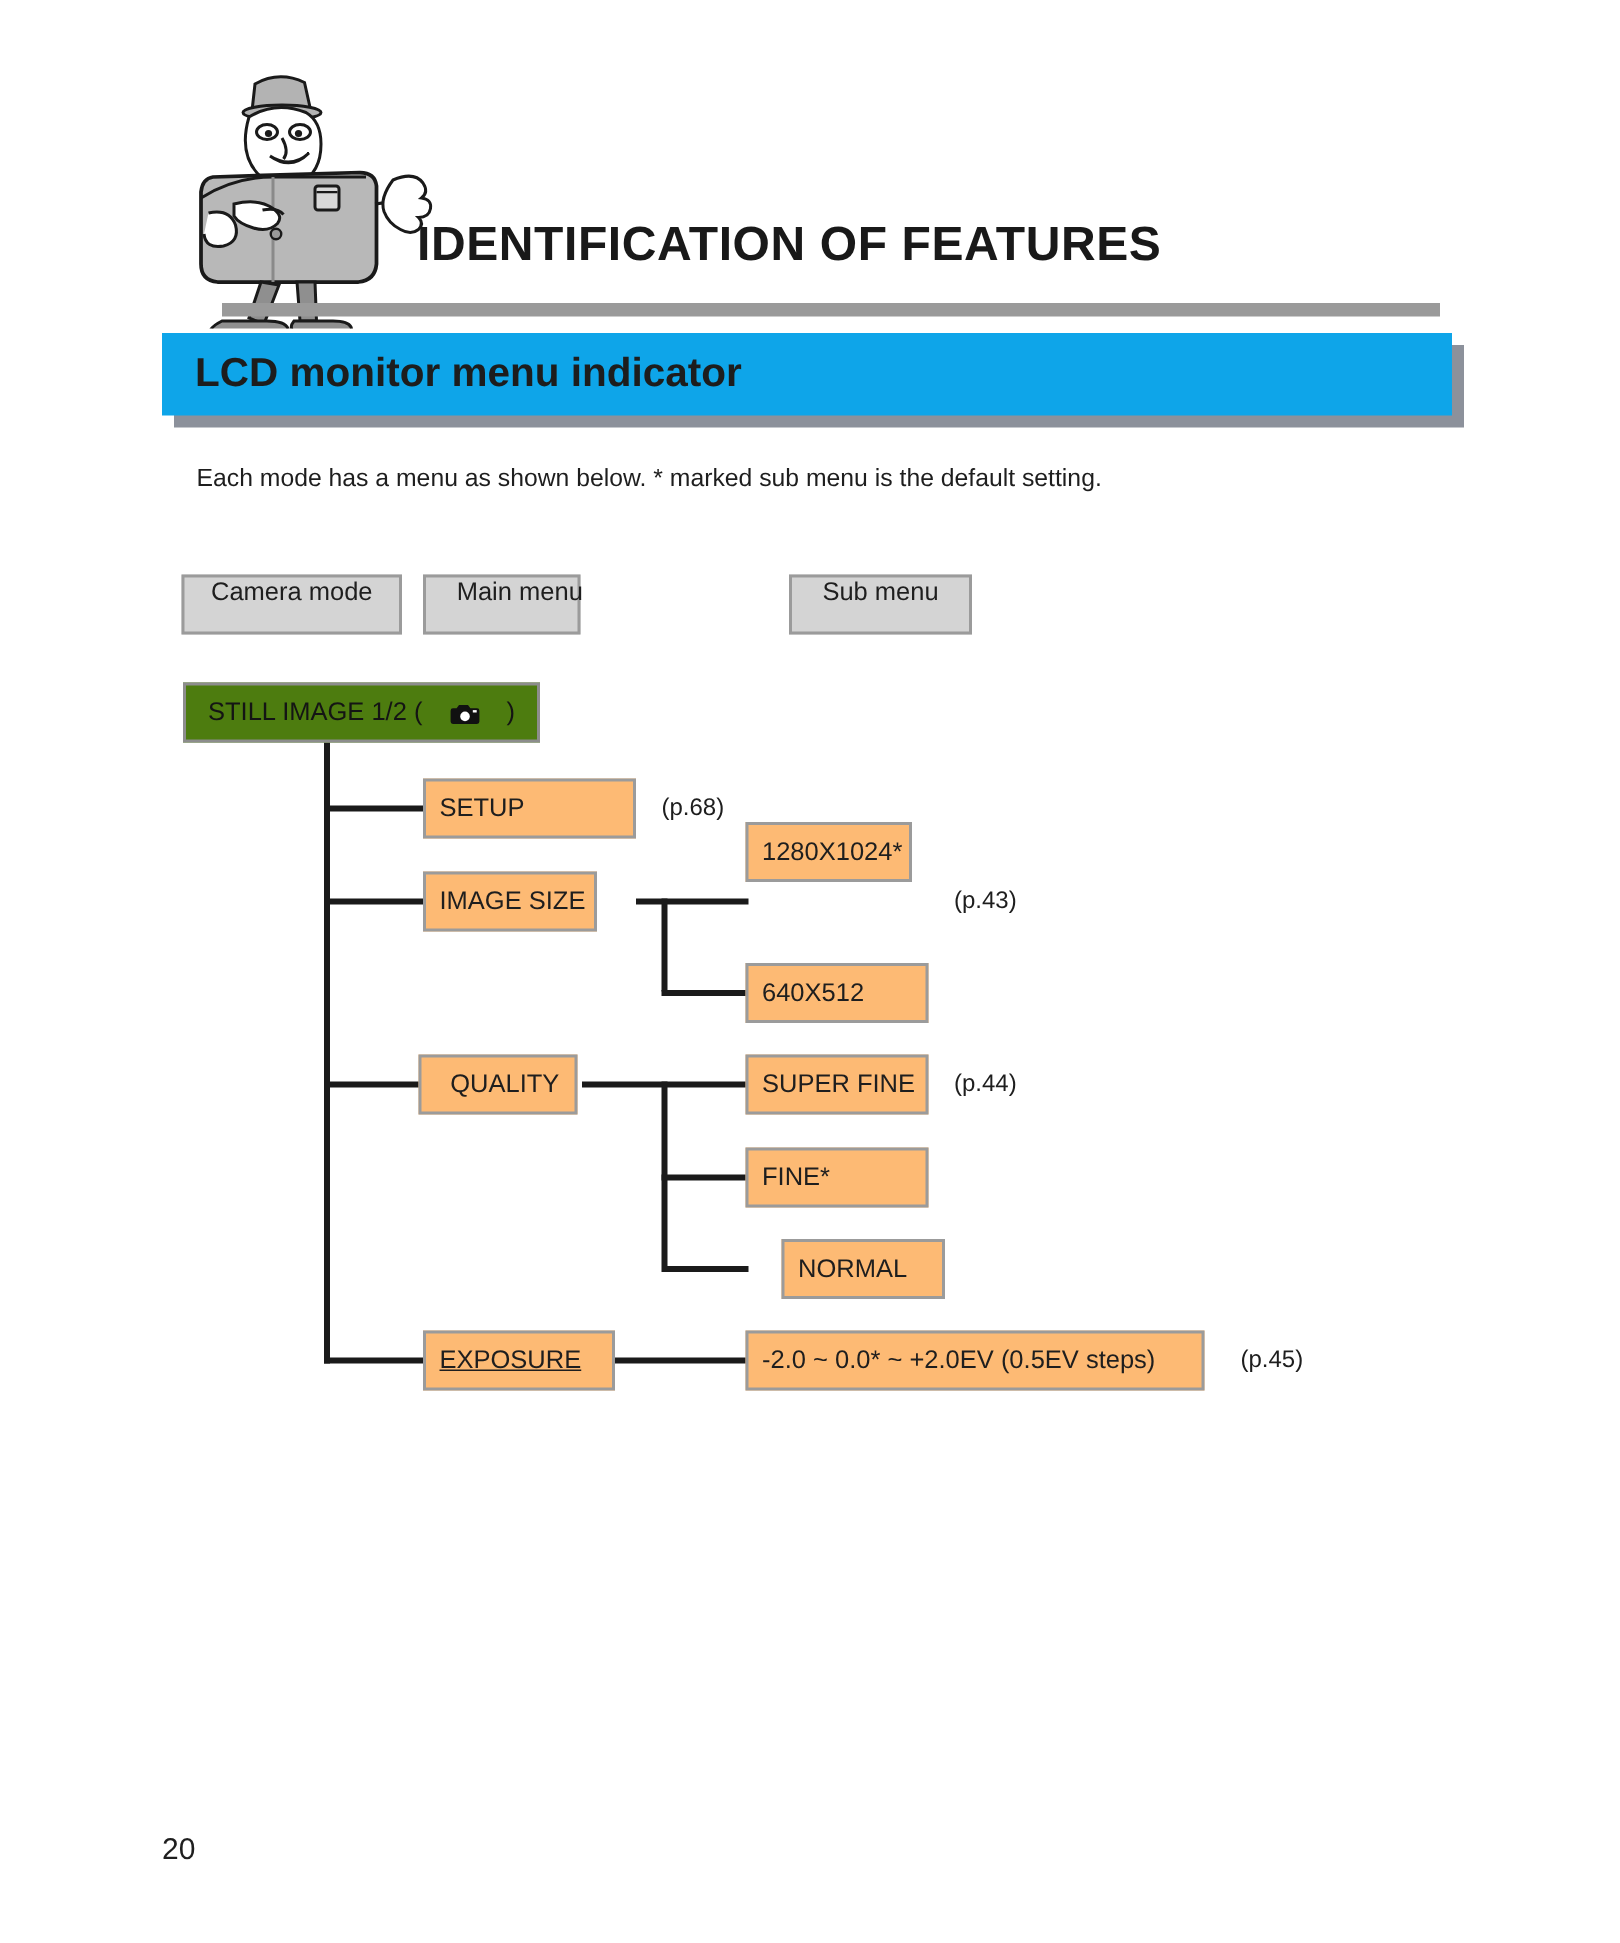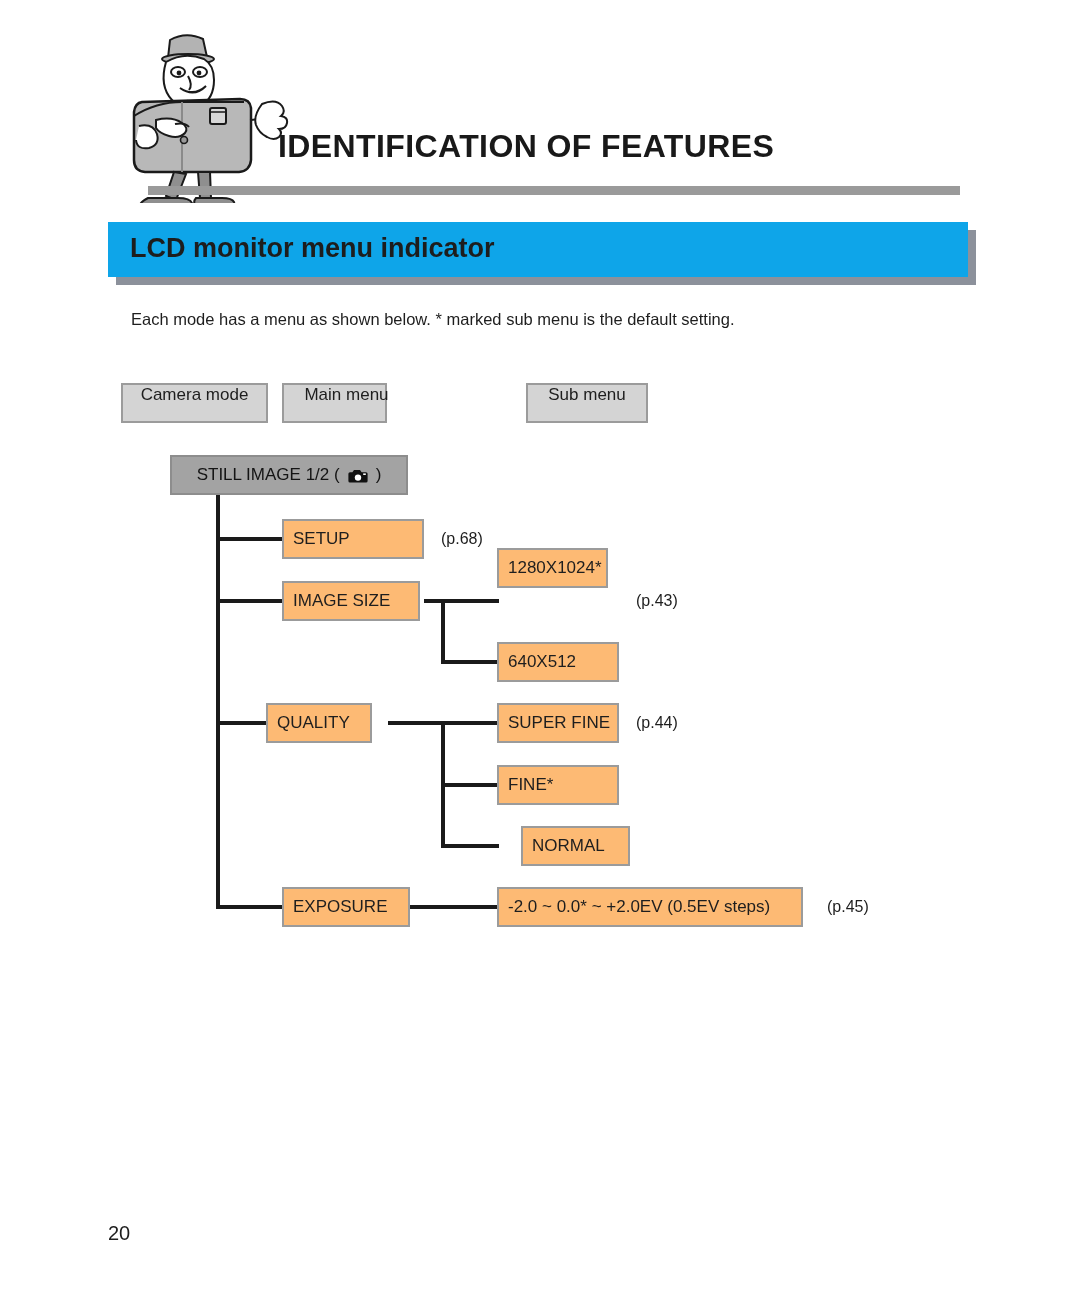--- a/index.html
+++ b/index.html
@@ -12,21 +12,21 @@
     height: 1295px;
     position: relative;
     font-family: "Liberation Sans", sans-serif;
     color: #1a1a1a;
     overflow: hidden;
   }
 
   
   #header {
     position: absolute;
-    left: 0; top: 0;
+    left: 0; top: 16px;
     width: 864px; height: 205px;
   }
   #mascot {
     position: absolute;
     left: 112px; top: 28px;
     width: 180px; height: 175px;
   }
   #page-heading {
     position: absolute;
     left: 278px; top: 128px;
@@ -108,31 +108,30 @@
     position: absolute;
     background: #1a1a1a;
     pointer-events: none;
   }
 
   
   #mode-box {
     position: absolute;
     left: 122px; top: 455px;
     width: 238px; height: 40px;
-    background: #a3a3a3;
+    background: #4d7c0f;
     border: 2px solid #8d8d8d;
     box-sizing: border-box;
     display: flex;
     align-items: center;
     justify-content: center;
     font-size: 17px;
     color: #141414;
     white-space: nowrap;
-    gap: 7px;
-    margin-left: 48px;
+    gap: 17px;
   }
   #camera-glyph {
     display: inline-block;
     width: 22px; height: 16px;
     position: relative;
     top: 1px;
   }
 
   
   .node {
@@ -152,23 +151,23 @@
   
   .pageref {
     position: absolute;
     font-size: 16px;
     color: #1e1e1e;
     white-space: nowrap;
   }
 
   
   #n-setup      { left: 282px; top: 519px; width: 142px; }
-  #n-image-size { left: 282px; top: 581px; width: 138px; text-align: right; }
-  #n-quality    { left: 266px; top: 703px; width: 106px; }
-  #n-exposure   { left: 282px; top: 887px; width: 128px; }
+  #n-image-size { left: 282px; top: 581px; width: 116px; text-align: right; }
+  #n-quality    { left: 279px; top: 703px; width: 106px; justify-content: center; }
+  #n-exposure   { left: 282px; top: 887px; width: 128px; text-decoration: underline; }
 
   
   #s-1280       { left: 497px; top: 548px; width: 111px; }
   #s-640        { left: 497px; top: 642px; width: 122px; }
   #s-superfine  { left: 497px; top: 703px; width: 122px; }
   #s-fine       { left: 497px; top: 765px; width: 122px; }
   #s-normal     { left: 497px; top: 826px; width: 109px; margin-left: 24px; }
   #s-exposure   { left: 497px; top: 887px; width: 306px; }
 
   

